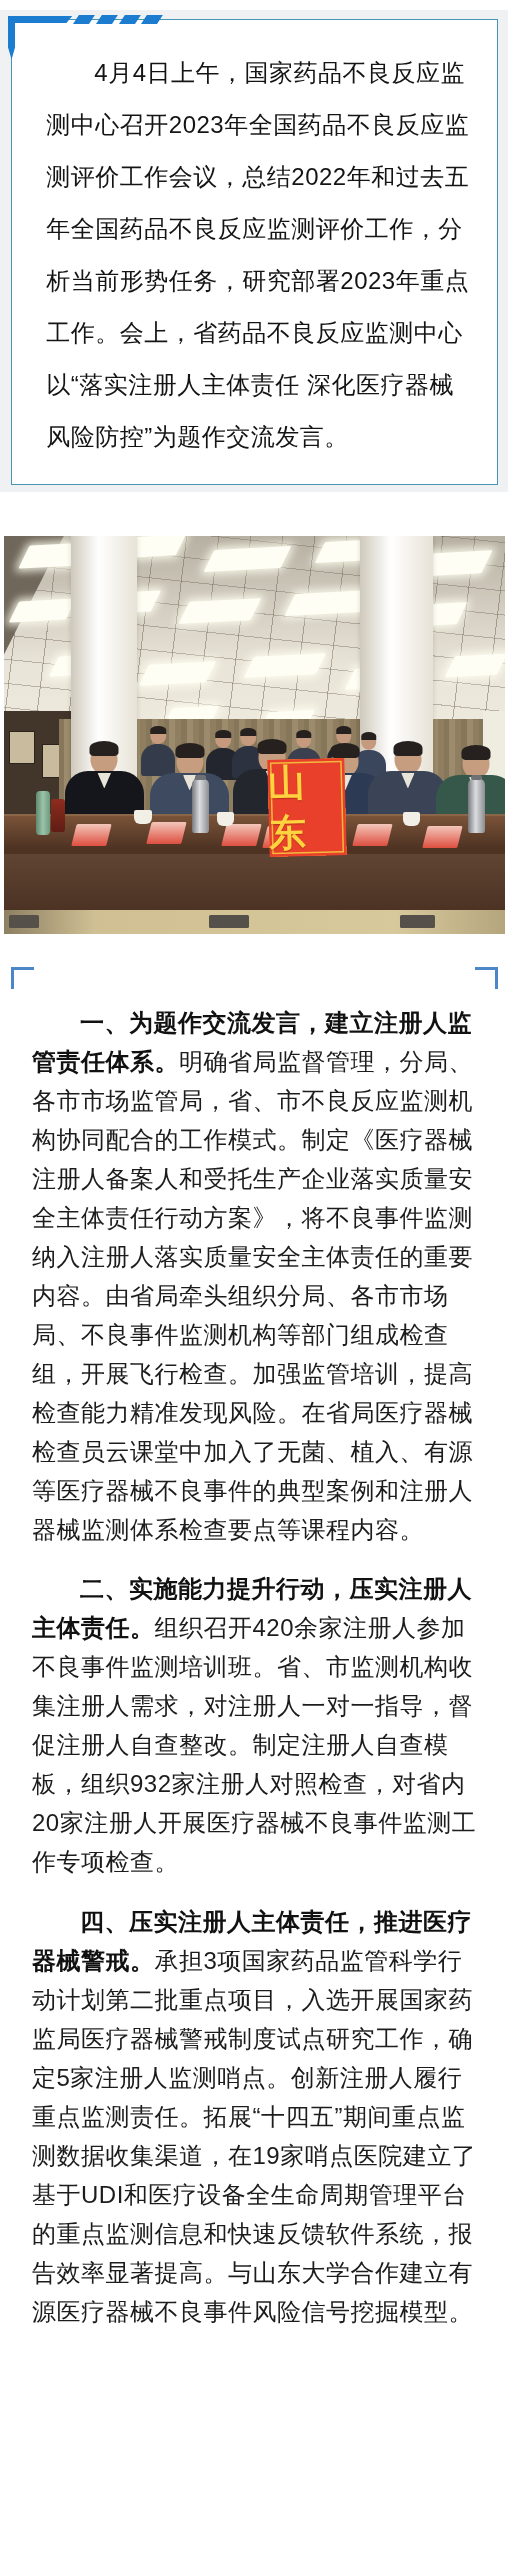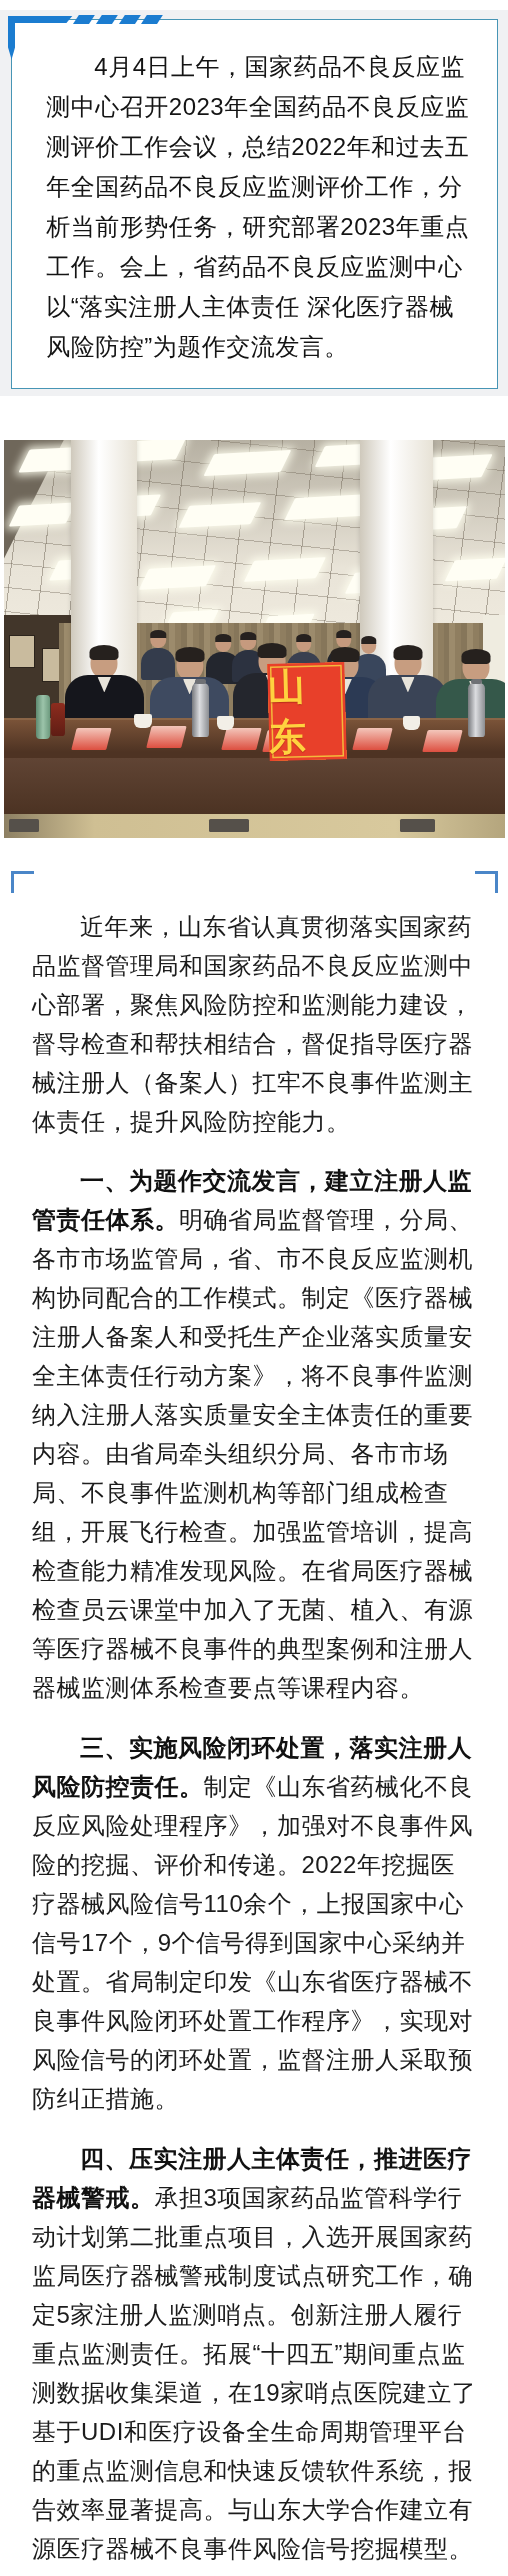--- a/index.html
+++ b/index.html
@@ -6,21 +6,21 @@
   body{font-family:"Liberation Sans",sans-serif;color:#1b1b1b;}
   .page{position:relative;width:509px;height:2889px;margin:0 auto;background:#ffffff;overflow:hidden;display:flex;flex-direction:column;}
 
   
   .intro-band{background:#f0f1f3;padding:9.3px 0 7.2px;margin-top:9.8px;}
   .intro-box{position:relative;margin:0 11.3px;background:#ffffff;border:1.5px solid #4795b5;padding:27px 21.6px 20.6px 34px;}
   .deco-topbar{position:absolute;top:-4.6px;left:-4.6px;width:65px;height:7.7px;background:#1b7cd0;clip-path:polygon(0 0,100% 0,90% 100%,0 100%);}
   .deco-leftbar{position:absolute;top:-4.6px;left:-4.6px;width:7.7px;height:44px;background:#1b7cd0;clip-path:polygon(0 0,100% 0,100% 70%,50% 100%,0 70%);}
   .slashes{position:absolute;top:-5.2px;left:64px;display:flex;gap:7.2px;}
   .slash{width:15.5px;height:8.8px;background:#1b7cd0;transform:skewX(-33deg);}
-  .intro-text{margin:0;font-size:24px;line-height:40px;text-indent:2em;letter-spacing:0.5px;color:#141414;}
+  .intro-text{margin:0;font-size:24px;line-height:52px;text-indent:2em;letter-spacing:0.5px;color:#141414;}
 
   
   .photo{position:relative;margin:44px 3.6px 0;height:398px;overflow:hidden;background:#cdc4b2;}
   .ph-ceiling{position:absolute;left:0;right:0;top:0;height:52%;background:linear-gradient(#b6b0a2,#e9e4d8 62%,#f0ebdf);}
   .ph-grid1{position:absolute;inset:-6% -2%;background:repeating-linear-gradient(97deg,rgba(110,100,85,.5) 0 1px,transparent 1px 32px);transform:skewY(-3deg);}
   .ph-grid2{position:absolute;inset:-6% -2%;background:repeating-linear-gradient(6deg,rgba(110,100,85,.4) 0 1px,transparent 1px 24px);}
   .ph-corner{position:absolute;left:0;top:0;width:12%;height:30%;background:#6f675a;clip-path:polygon(0 0,100% 0,0 100%);}
   .ph-light{position:absolute;background:#fffef4;box-shadow:0 0 8.2px 3.1px rgba(255,255,240,.85);transform:skew(-26deg,-3deg);border-radius:1.5px;}
   .ph-window{position:absolute;right:0;top:44%;width:4.5%;height:28%;background:#efece0;}
   .ph-sidewall{position:absolute;left:0;top:44%;width:14%;height:28%;background:#42362a;}
@@ -192,25 +192,24 @@
       <span>山东</span>
     </div>
   </div>
 
   <div class="quote">
     <div class="br-row">
       <i class="br tl"></i>
       <i class="br tr"></i>
     </div>
 
-    <p class="para"><b></b><span>近年来，山东省认真贯彻落实国家药品监督管理局和国家药品不良反应监测中心部署，聚焦风险防控和监测能力建设，督导检查和帮扶相结合，督促指导医疗器械注册人（备案人）扛牢不良事件监测主体责任，提升风险防控能力。</span></p>
 
     <p class="para"><b>一、为题作交流发言，建立注册人监管责任体系。</b><span>明确省局监督管理，分局、各市市场监管局，省、市不良反应监测机构协同配合的工作模式。制定《医疗器械注册人备案人和受托生产企业落实质量安全主体责任行动方案》，将不良事件监测纳入注册人落实质量安全主体责任的重要内容。由省局牵头组织分局、各市市场局、不良事件监测机构等部门组成检查组，开展飞行检查。加强监管培训，提高检查能力精准发现风险。在省局医疗器械检查员云课堂中加入了无菌、植入、有源等医疗器械不良事件的典型案例和注册人器械监测体系检查要点等课程内容。</span></p>
 
-
-    <p class="para"><b>三、实施风险闭环处置，落实注册人风险防控责任。</b><span>制定《山东省药械化不良反应风险处理程序》，加强对不良事件风险的挖掘、评价和传递。2022年挖掘医疗器械风险信号110余个，上报国家中心信号17个，9个信号得到国家中心采纳并处置。省局制定印发《山东省医疗器械不良事件风险闭环处置工作程序》，实现对风险信号的闭环处置，监督注册人采取预防纠正措施。</span></p>
+    <p class="para"><b>二、实施能力提升行动，压实注册人主体责任。</b><span>组织召开420余家注册人参加不良事件监测培训班。省、市监测机构收集注册人需求，对注册人一对一指导，督促注册人自查整改。制定注册人自查模板，组织932家注册人对照检查，对省内20家注册人开展医疗器械不良事件监测工作专项检查。</span></p>
+
 
     <p class="para"><b>四、压实注册人主体责任，推进医疗器械警戒。</b><span>承担3项国家药品监管科学行动计划第二批重点项目，入选开展国家药监局医疗器械警戒制度试点研究工作，确定5家注册人监测哨点。创新注册人履行重点监测责任。拓展“十四五”期间重点监测数据收集渠道，在19家哨点医院建立了基于UDI和医疗设备全生命周期管理平台的重点监测信息和快速反馈软件系统，报告效率显著提高。与山东大学合作建立有源医疗器械不良事件风险信号挖掘模型。</span></p>
 
   </div>
 
 </div>
 
 
 </body></html>

